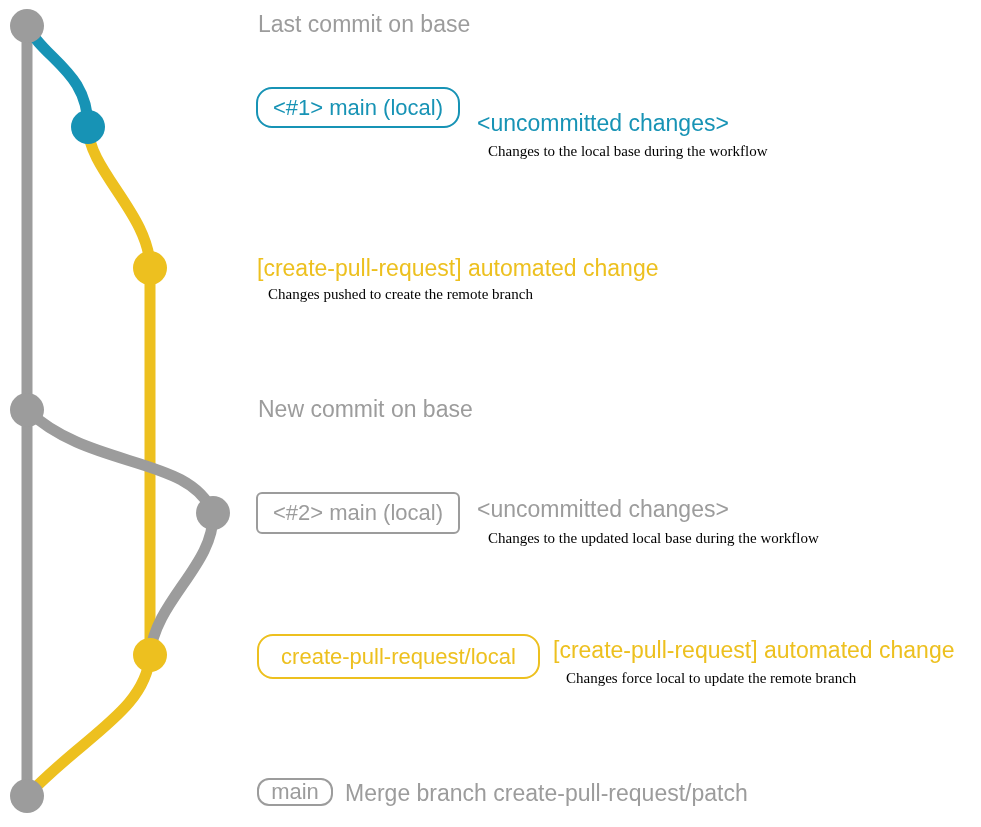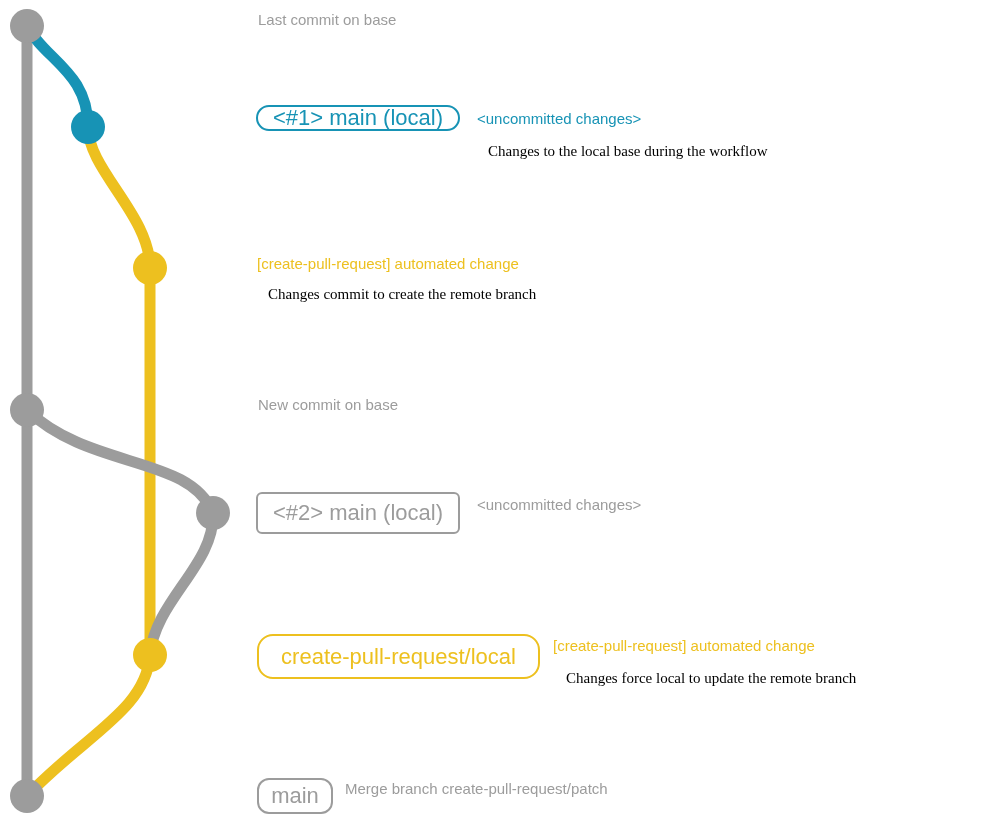--- a/index.html
+++ b/index.html
@@ -15,21 +15,21 @@
   .stage{position:absolute;left:0;top:0;width:981px;height:827px;background:var(--color-background);}
   .graph{position:absolute;left:0;top:0;}
   .edge{fill:none;stroke-width:11;stroke-linecap:round;}
   .stroke-gray{stroke:var(--color-gray);}
   .stroke-teal{stroke:var(--color-teal);}
   .stroke-yellow{stroke:var(--color-yellow);}
   .fill-gray{fill:var(--color-gray);}
   .fill-teal{fill:var(--color-teal);}
   .fill-yellow{fill:var(--color-yellow);}
   .label{position:absolute;white-space:nowrap;font-family:"Liberation Sans",sans-serif;line-height:1.2;}
-  .t-title{font-size:15px;}
+  .t-title{font-size:23px;}
   .t-serif{font-family:"Liberation Serif",serif;font-size:15px;color:var(--color-ink);}
   .c-gray{color:var(--color-gray);}
   .c-teal{color:var(--color-teal);}
   .c-yellow{color:var(--color-yellow);text-align:right;}
   .badge{
     position:absolute;display:flex;align-items:center;justify-content:center;
     font-family:"Liberation Sans",sans-serif;font-size:22px;white-space:nowrap;
     border:2px solid;border-radius:16px;background:transparent;
   }
   .badge.b-teal{border-color:var(--color-teal);color:var(--color-teal);}
@@ -55,32 +55,33 @@
     <circle class="fill-teal" cx="88" cy="127" r="17"></circle>
     <circle class="fill-yellow" cx="150" cy="268" r="17"></circle>
     <circle class="fill-gray" cx="27" cy="410" r="17"></circle>
     <circle class="fill-gray" cx="213" cy="513" r="17"></circle>
     <circle class="fill-yellow" cx="150" cy="655" r="17"></circle>
     <circle class="fill-gray" cx="27" cy="796" r="17"></circle>
   </svg>
 
   <div class="label t-title c-gray" style="left:258px;top:11px">Last commit on base</div>
 
-  <div class="badge b-teal" style="left:256px;top:105px;width:204px;height:26px">&lt;#1&gt; main (local)</div>
+  <div class="badge b-teal" style="left:256px;top:87px;width:204px;height:41px">&lt;#1&gt; main (local)</div>
   <div class="label t-title c-teal" style="left:477px;top:110px">&lt;uncommitted changes&gt;</div>
   <div class="label t-serif" style="left:488px;top:142px">Changes to the local base during the workflow</div>
 
   <div class="label t-title c-yellow" style="left:257px;top:255px">[create-pull-request] automated change</div>
-  <div class="label t-serif" style="left:268px;top:285px">Changes commit to create the remote branch</div>
+  <div class="label t-serif" style="left:268px;top:285px">Changes pushed to create the remote branch</div>
 
   <div class="label t-title c-gray" style="left:258px;top:396px">New commit on base</div>
 
   <div class="badge b-gray" style="left:256px;top:492px;width:204px;height:42px">&lt;#2&gt; main (local)</div>
   <div class="label t-title c-gray" style="left:477px;top:496px">&lt;uncommitted changes&gt;</div>
+  <div class="label t-serif" style="left:488px;top:529px">Changes to the updated local base during the workflow</div>
 
   <div class="badge b-yellow" style="left:257px;top:634px;width:283px;height:45px">create-pull-request/local</div>
   <div class="label t-title c-yellow" style="left:553px;top:637px">[create-pull-request] automated change</div>
   <div class="label t-serif" style="left:566px;top:669px">Changes force local to update the remote branch</div>
 
-  <div class="badge b-gray" style="left:257px;top:778px;width:76px;height:36px;border-radius:12px">main</div>
+  <div class="badge b-gray" style="left:257px;top:778px;width:76px;height:28px;border-radius:12px">main</div>
   <div class="label t-title c-gray" style="left:345px;top:780px">Merge branch create-pull-request/patch</div>
 
 </div>
 
 </body></html>

